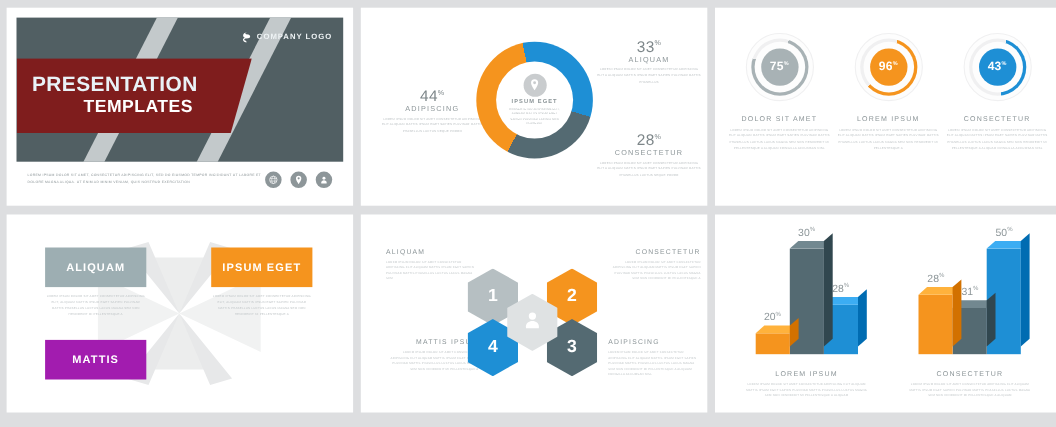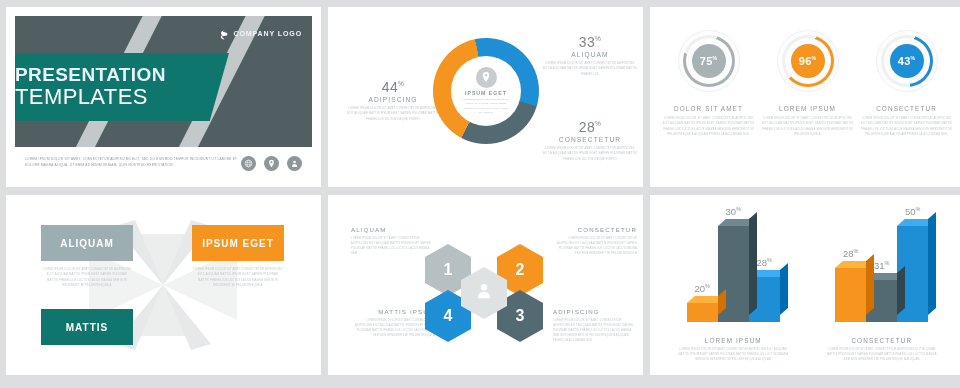--- a/index.html
+++ b/index.html
@@ -19,26 +19,27 @@
   .slide { background: #ffffff; position: relative; overflow: hidden; }
 
   
   .s1-stage { position: absolute; left: 9px; top: 9px; right: 9px; bottom: 9px; background:#fff; }
   .s1-hero { position: absolute; left:0; top:0; right:0; height: 131px; background:#515f63; overflow:hidden; }
   .stripe { position:absolute; top:-30px; width: 17px; height: 200px; background:#c3c9cb; transform: rotate(27deg); }
   .stripe.a { left: 93px; }
   .stripe.b { left: 196px; }
   .banner {
     position:absolute; left:0; top:37px; width: 214px; height: 68px;
-    background:#0f766e;
+    background:#7f1d1d;
     clip-path: polygon(0 0, 100% 0, 91% 100%, 0 100%);
     display:flex; flex-direction:column; justify-content:center;
+    padding-left: 14px;
   }
   .banner .l1 { color:#e9f2f7; font-size: 19px; font-weight:bold; letter-spacing:.4px; line-height:1.08; }
-  .banner .l2 { color:#ffffff; font-size: 22px; font-weight:normal; letter-spacing:.4px; line-height:1.08; }
+  .banner .l2 { color:#ffffff; font-size: 16px; font-weight:bold; letter-spacing:.4px; line-height:1.08;margin-left:47px; }
   .logo { position:absolute; right: 10px; top: 11px; display:flex; align-items:center; gap:5px; }
   .logo-mark { width:12px; height:12px; }
   .logo-text { color:#eef3f5; font-size:7px; font-weight:bold; letter-spacing:.9px; }
   .s1-foot { position:absolute; left:0; bottom:0; right:0; height:30px; display:flex; align-items:center; padding: 0 10px; }
   .s1-foot p { font-size: 3.1px; color:#8d9699; line-height:1.85; letter-spacing:.28px; flex:1; text-transform: uppercase; }
   .s1-icons { display:flex; gap:8px; }
   .cicon { width: 15px; height:15px; border-radius:50%; background:#8d9699; display:flex; align-items:center; justify-content:center; }
 
   
   .s2-stage { position:absolute; inset: 9px; }
@@ -73,21 +74,21 @@
   .ring-title { margin-top:13px; font-size:6.4px; color:#8d9699; letter-spacing:1.1px; }
   .ring-body { margin-top:4px; font-size:2.7px; color:#c2c7c9; line-height:1.95; letter-spacing:.2px; text-transform:uppercase; }
 
   
   .s4-stage { position:absolute; inset:9px; }
   .arrows { position:absolute; left:0; top:0; width:100%; height:100%; }
   .qbox { position:absolute; width: 92px; height:36px; display:flex; align-items:center; justify-content:center; }
   .qbox span { color:#fff; font-size:10px; font-weight:bold; letter-spacing:1px; }
   .qbox.tl { left: 26px; top: 21px; background:#9daeb2; }
   .qbox.tr { left: 177px; top: 21px; background:#f5941e; }
-  .qbox.bl { left: 26px; top: 105px; background:#0f766e;justify-content:center; }
+  .qbox.bl { left: 26px; top: 105px; background:#a21caf;justify-content:center; }
   .qbox.br { left: 177px; top: 105px; background:#546a72; }
   .qtext { position:absolute; width:92px; font-size:2.7px; color:#c2c7c9; line-height:1.95; text-align:center; letter-spacing:.2px; text-transform:uppercase; }
   .qtext.t1 { left:26px; top: 63px; }
   .qtext.t2 { left:177px; top: 63px; }
 
   
   .s5-stage { position:absolute; inset:9px; }
   .hex { position:absolute; width: 46px; height: 52px; clip-path: polygon(50% 0%, 100% 25%, 100% 75%, 50% 100%, 0% 75%, 0% 25%);
          display:flex; align-items:center; justify-content:center; }
   .hex span { color:#fff; font-size:16px; font-weight:bold; }

